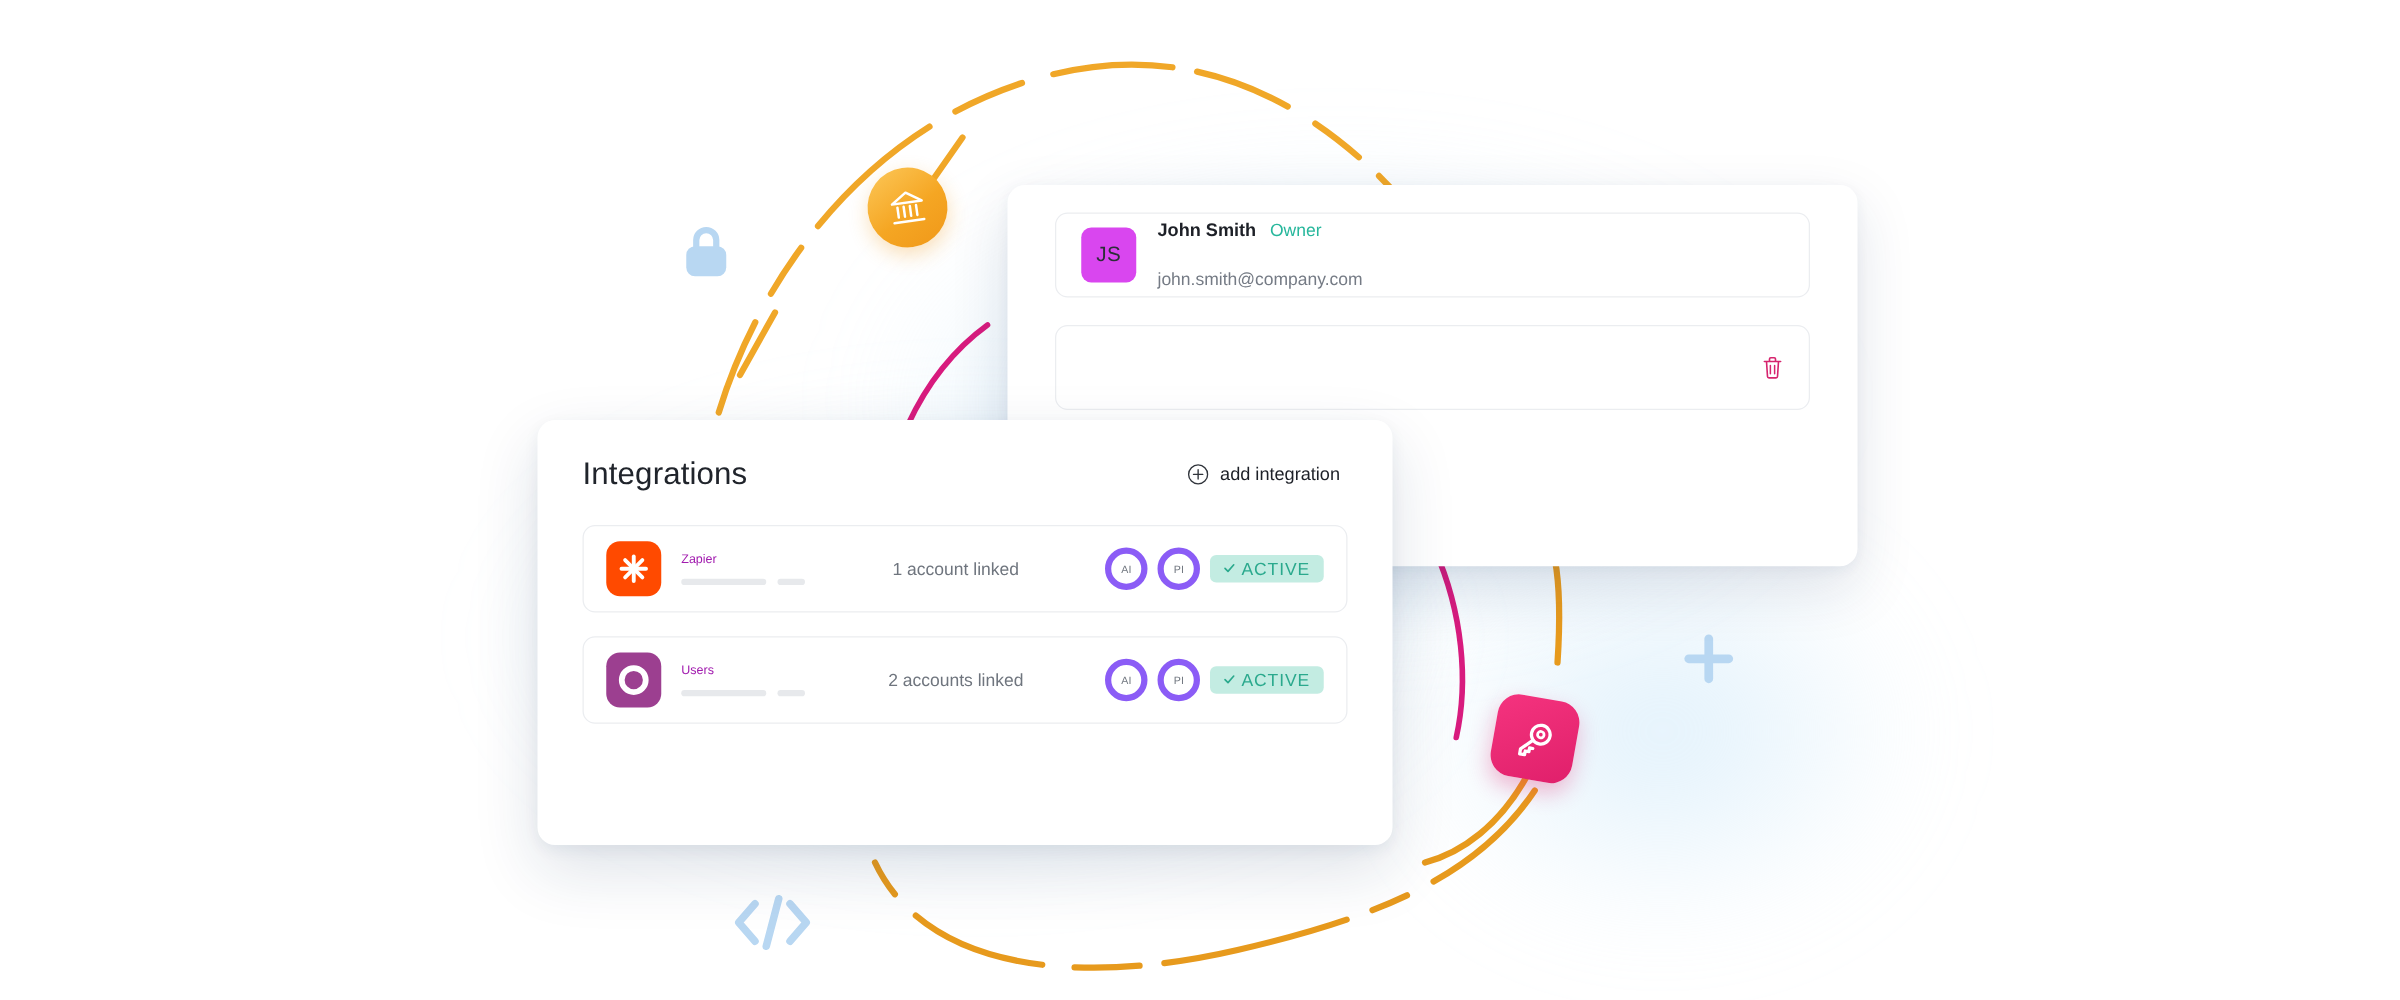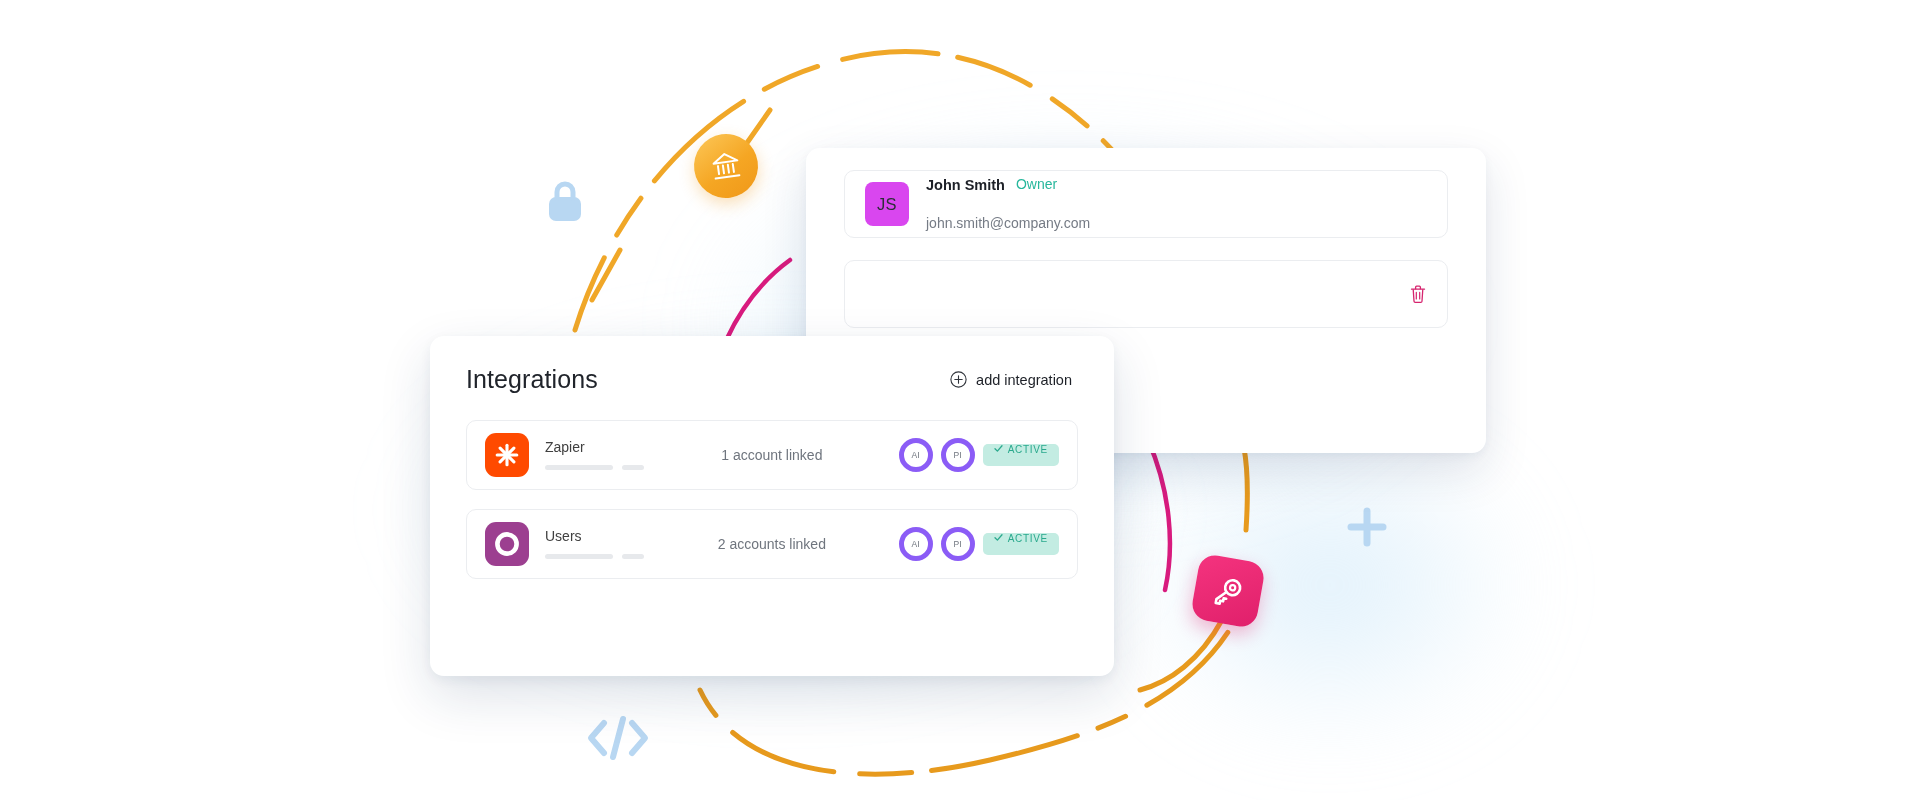--- a/index.html
+++ b/index.html
@@ -200,22 +200,22 @@
     width: 44px; height: 44px;
     flex: 0 0 44px;
     border-radius: 11px;
     display: flex; align-items: center; justify-content: center;
   }
   .logo-zapier { background: #ff4a00; }
   .logo-odoo   { background: #9c3f90; }
 
   .int-name-block { margin-left: 16px; width: 140px; }
   .int-name {
-    font-size: 14px;
-    color: #404040;
+    font-size: 10px;
+    color: #a21caf;
     line-height: 1.2;
   }
   .skeleton-row {
     display: flex;
     gap: 9px;
     margin-top: 9px;
   }
   .skel {
     height: 5px;
     border-radius: 3px;
@@ -243,27 +243,28 @@
     border: 5px solid #8b5cf6;
     display: flex; align-items: center; justify-content: center;
     font-size: 8.5px;
     color: #70767f;
     letter-spacing: .2px;
     background: #fff;
     cursor: pointer;
   }
   .chip-active {
     display: flex;
+    align-items: center;
     gap: 5px;
     height: 22px;
     padding: 0 11px;
     border-radius: 5px;
     background: #c3ece2;
     color: #2aa98d;
-    font-size: 10px;
+    font-size: 14px;
     letter-spacing: .7px;
     cursor: pointer;
   }
   .check-mark {
     width: 9px; height: 9px;
     display: block;
   }
 </style>
 </head>
 <body>

